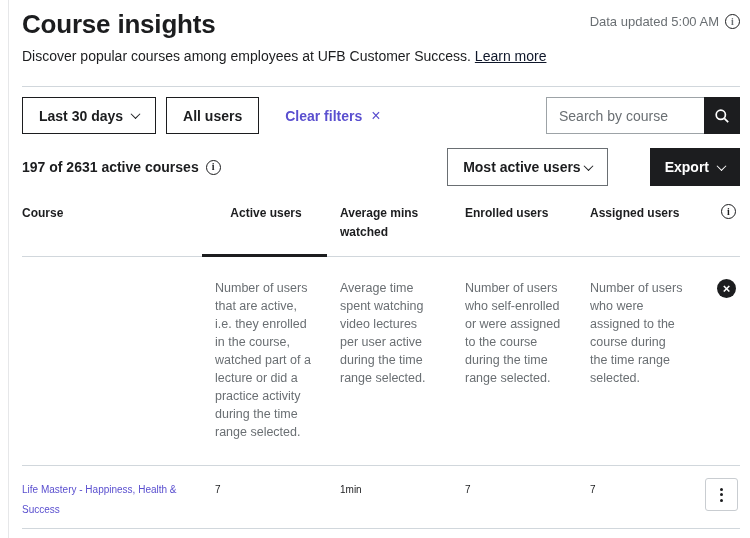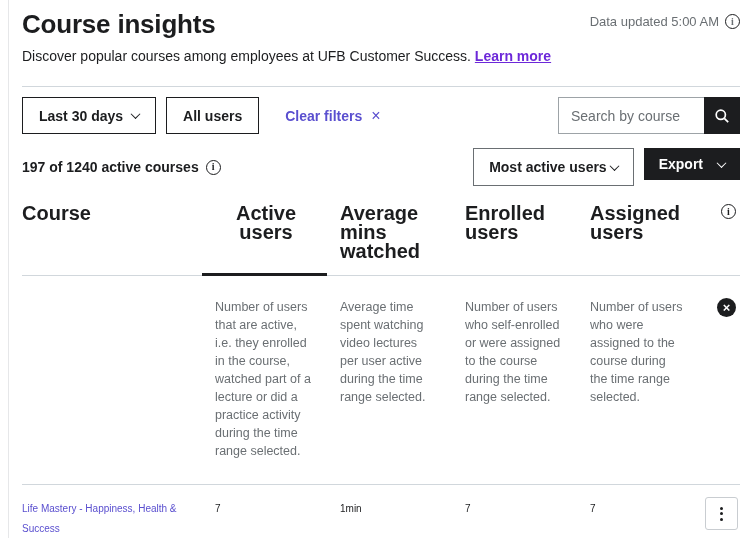--- a/index.html
+++ b/index.html
@@ -11,21 +11,21 @@
     position: relative;
   }
   .left-edge { position: absolute; left: 8px; top: 0; width: 1px; height: 100%; background: #e6e7e9; }
   .container { padding: 8px 10px 0 22px; position: relative; }
 
   
   .header-top { display: flex; justify-content: space-between; align-items: flex-start; }
   .page-title { font-size: 26px; font-weight: bold; letter-spacing: -0.2px; line-height: 32px; }
   .data-updated { display: flex; align-items: center; gap: 6px; color: #6a6f73; font-size: 13px; margin-top: 6px; }
   .subtitle-row { margin-top: 6px; font-size: 14px; color: #1c1d1f; line-height: 20px; }
-  .link { color: #6d28d9; text-decoration: underline; cursor: pointer; font-weight: bold; }
+  .link { color: #0f172a; text-decoration: underline; cursor: pointer; }
 
   
   .info-icon {
     display: inline-flex; align-items: center; justify-content: center;
     width: 15px; height: 15px; border: 1.4px solid #1c1d1f; border-radius: 50%;
     flex: 0 0 auto; cursor: pointer;
   }
   .info-icon::after { content: "i"; font-size: 10px; font-weight: bold; line-height: 1; font-family: "Liberation Serif", serif; }
 
   
@@ -40,49 +40,49 @@
     width: 7px; height: 7px; border-right: 1.6px solid currentColor; border-bottom: 1.6px solid currentColor;
     transform: rotate(45deg) translate(-1px,-1px); display: inline-block;
   }
   .clear-filters {
     display: inline-flex; align-items: center; gap: 9px; margin-left: 16px;
     color: #5a4fcf; font-size: 14px; font-weight: bold; cursor: pointer; background: none; border: none; font-family: inherit;
   }
   .clear-x { font-size: 16px; font-weight: normal; line-height: 1; }
   .search-group { margin-left: auto; display: flex; }
   .search-input {
-    width: 146px; height: 37px; border: 1px solid #9da3a7; border-right: none;
+    width: 158px; height: 37px; border: 1px solid #9da3a7; border-right: none;
     font-family: inherit; font-size: 14px; color: #1c1d1f; padding: 0 12px; outline: none; margin-left: 36px;
   }
   .search-input::placeholder { color: #6a6f73; }
   .search-btn {
     width: 36px; height: 37px; background: #1c1d1f; border: 1px solid #1c1d1f;
     display: flex; align-items: center; justify-content: center; cursor: pointer;
   }
 
   
   .summary-row { display: flex; align-items: center; margin-top: 14px; }
   .count-text { font-size: 14px; font-weight: bold; display: flex; align-items: center; gap: 7px; }
   .summary-actions { margin-left: auto; display: flex; gap: 10px; }
   .sort-btn {
     height: 38px; background: #fff; border: 1px solid #6a6f73;
     font-family: inherit; font-size: 14px; font-weight: bold; color: #1c1d1f;
     padding: 0 15px; display: inline-flex; align-items: center; gap: 4px; cursor: pointer;
   }
   .export-btn {
-    height: 32px; background: #1c1d1f; border: 1px solid #1c1d1f;
+    height: 38px; background: #1c1d1f; border: 1px solid #1c1d1f;
     font-family: inherit; font-size: 14px; font-weight: bold; color: #ffffff;
-    padding: 0 14px; display: inline-flex; align-items: center; gap: 15px; cursor: pointer;
+    padding: 0 14px; display: inline-flex; align-items: center; gap: 9px; cursor: pointer; margin-left: 32px;
   }
 
   
   .table { margin-top: 10px; }
   .grid-row { display: grid; grid-template-columns: 180px 125px 125px 125px 125px 1fr; }
   .thead .cell {
-    font-size: 20px; font-weight: bold; line-height: 19px;
+    font-size: 12px; font-weight: bold; line-height: 19px;
     padding: 8px 10px 14px 13px; border-bottom: 1px solid #d1d7dc; cursor: pointer;
   }
   .thead .cell.course-col { padding-left: 0; }
   .thead .cell.sorted { border-bottom: 3px solid #1c1d1f; text-align: center; }
   .thead .cell.actions-col { display: flex; justify-content: flex-end; padding-right: 4px; cursor: default; }
 
   .defs-row { border-bottom: 1px solid #d1d7dc; padding: 22px 0 24px 0; }
   .defs-row .cell { padding: 0 16px 0 13px; }
   .def-text { font-size: 12.5px; line-height: 18px; color: #6a6f73; }
   .defs-row .actions-col { display: flex; justify-content: flex-end; padding-right: 4px; }
@@ -141,21 +141,21 @@
           <svg width="16" height="16" viewBox="0 0 16 16">
             <circle cx="6.8" cy="6.8" r="4.6" fill="none" stroke="#ffffff" stroke-width="1.7"></circle>
             <line x1="10.3" y1="10.3" x2="14.2" y2="14.2" stroke="#ffffff" stroke-width="1.7"></line>
           </svg>
         </button>
       </div>
     </div>
 
     <div class="summary-row">
       <div class="count-text">
-        <span>197 of 1240 active courses</span>
+        <span>197 of 2631 active courses</span>
         <span class="info-icon"></span>
       </div>
       <div class="summary-actions">
         <button class="sort-btn">
           <span>Most active users</span>
           <span class="chevron"></span>
         </button>
         <button class="export-btn">
           <span>Export</span>
           <span class="chevron"></span>

